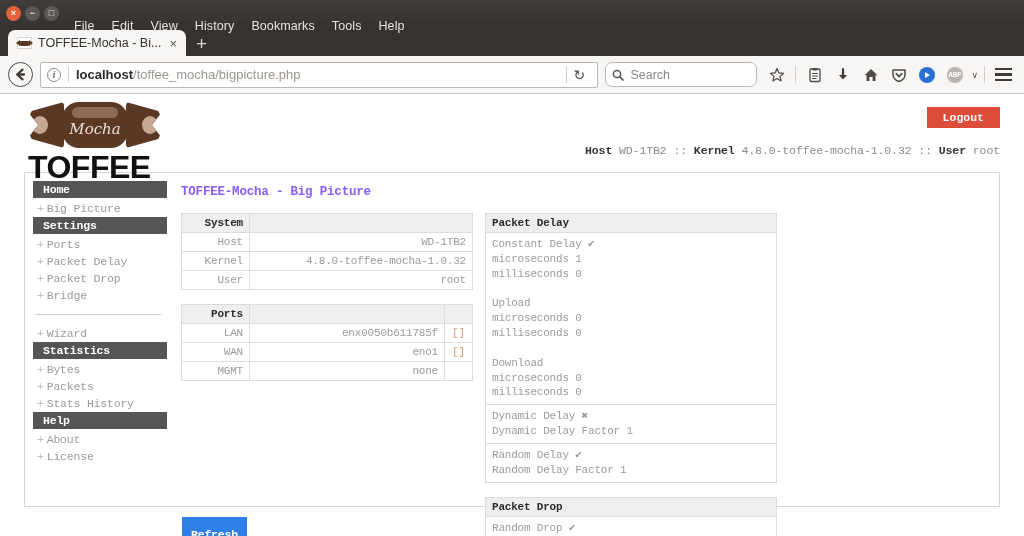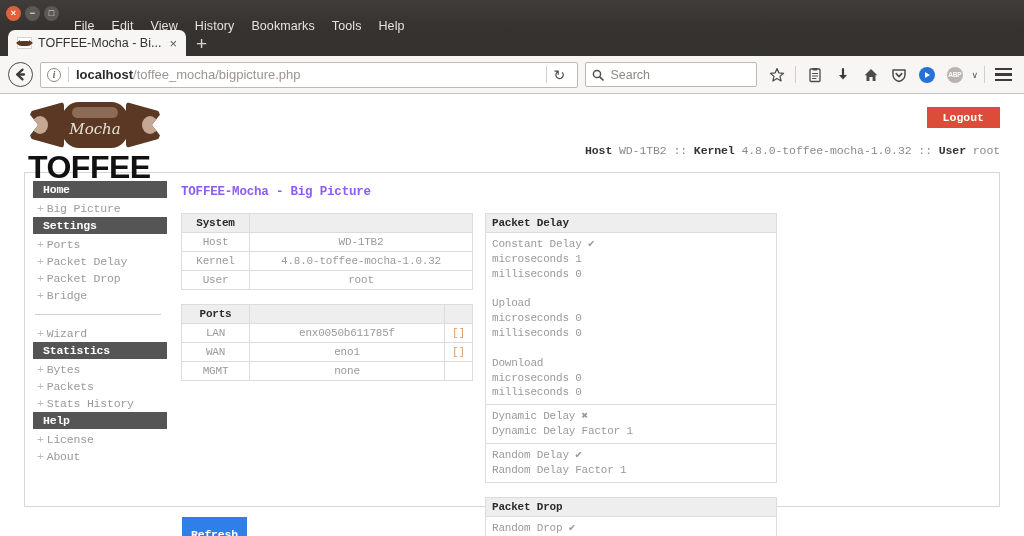--- a/index.html
+++ b/index.html
@@ -96,22 +96,22 @@
     display: flex; align-items: center; justify-content: center;
     flex: none; font-family: "Liberation Serif", serif;
   }
   .urlsep { width: 1px; height: 15px; background: #d3cecb; margin: 0 7px; flex: none; }
   .urltext { font-size: 13px; color: #9b9691; white-space: nowrap; overflow: hidden; }
   .urltext b { color: #2b2b2b; font-weight: bold; }
   .reloadsep { width: 1px; height: 17px; background: #d3cecb; margin-left: auto; flex: none; }
   .reloadbtn { width: 24px; display: flex; align-items: center; justify-content: center;
                color: #4b4b4b; font-size: 14px; flex: none; }
   .searchbox {
-    width: 172px; height: 25px; background: #fff;
-    border: 1px solid #bdb8b3; border-radius: 2px;
+    width: 152px; height: 25px; background: #fff;
+    border: 1px solid #bdb8b3; border-radius: 7px;
     display: flex; align-items: center; padding: 0 6px; gap: 6px; flex: none;
   }
   .searchbox .sph { font-size: 12.5px; color: #8d8884; }
   .tbicons { display: flex; align-items: center; gap: 3px; flex: none; }
   .tbicon {
     width: 25px; height: 26px; display: flex;
     align-items: center; justify-content: center; color: #4d4a47;
   }
   .tbsep { width: 1px; height: 17px; background: #d3cecb; margin: 0 3px; }
   .abp {
@@ -202,21 +202,21 @@
     font-family: "Liberation Mono", monospace; font-size: 12.5px;
     font-weight: bold; color: #8b5cf6; margin-bottom: 14px; letter-spacing: -.2px;
   }
   .cols { display: flex; gap: 12px; align-items: flex-start; }
   .colL { width: 292px; flex: none; }
   .colR { width: 292px; flex: none; }
 
   table.t { width: 100%; border-collapse: collapse; background: #fff; margin-bottom: 14px; }
   table.t th, table.t td {
     border: 1px solid #dcdcdc; font-family: "Liberation Mono", monospace;
-    font-size: 11px; padding: 3px 6px; text-align: center; letter-spacing: -.2px;
+    font-size: 11px; padding: 3px 6px; text-align: right; letter-spacing: -.2px;
   }
   table.t th { background: #eee; color: #2b2b2b; font-weight: bold; }
   table.t td { color: #9a9a9a; background: #fff; }
   table.t td.k { width: 68px; }
   table.t td.br { width: 28px; text-align: center; color: #d79a6a; }
   table.t th.sp { width: 28px; }
 
   .panel { border: 1px solid #dcdcdc; margin-bottom: 14px; background: #fff; }
   .panel .ph {
     background: #eee; font-family: "Liberation Mono", monospace;
@@ -410,24 +410,24 @@
       </div>
       <div class="navlink">
         <span class="plus">+</span><span>Packets</span>
       </div>
       <div class="navlink">
         <span class="plus">+</span><span>Stats History</span>
       </div>
 
       <div class="navhdr">Help</div>
       <div class="navlink">
+        <span class="plus">+</span><span>About</span>
+      </div>
+      <div class="navlink">
         <span class="plus">+</span><span>License</span>
-      </div>
-      <div class="navlink">
-        <span class="plus">+</span><span>About</span>
       </div>
     </div>
 
     <div class="content">
       <div class="ctitle">TOFFEE-Mocha - Big Picture</div>
 
       <div class="cols">
 
         <div class="colL">
           <table class="t">

